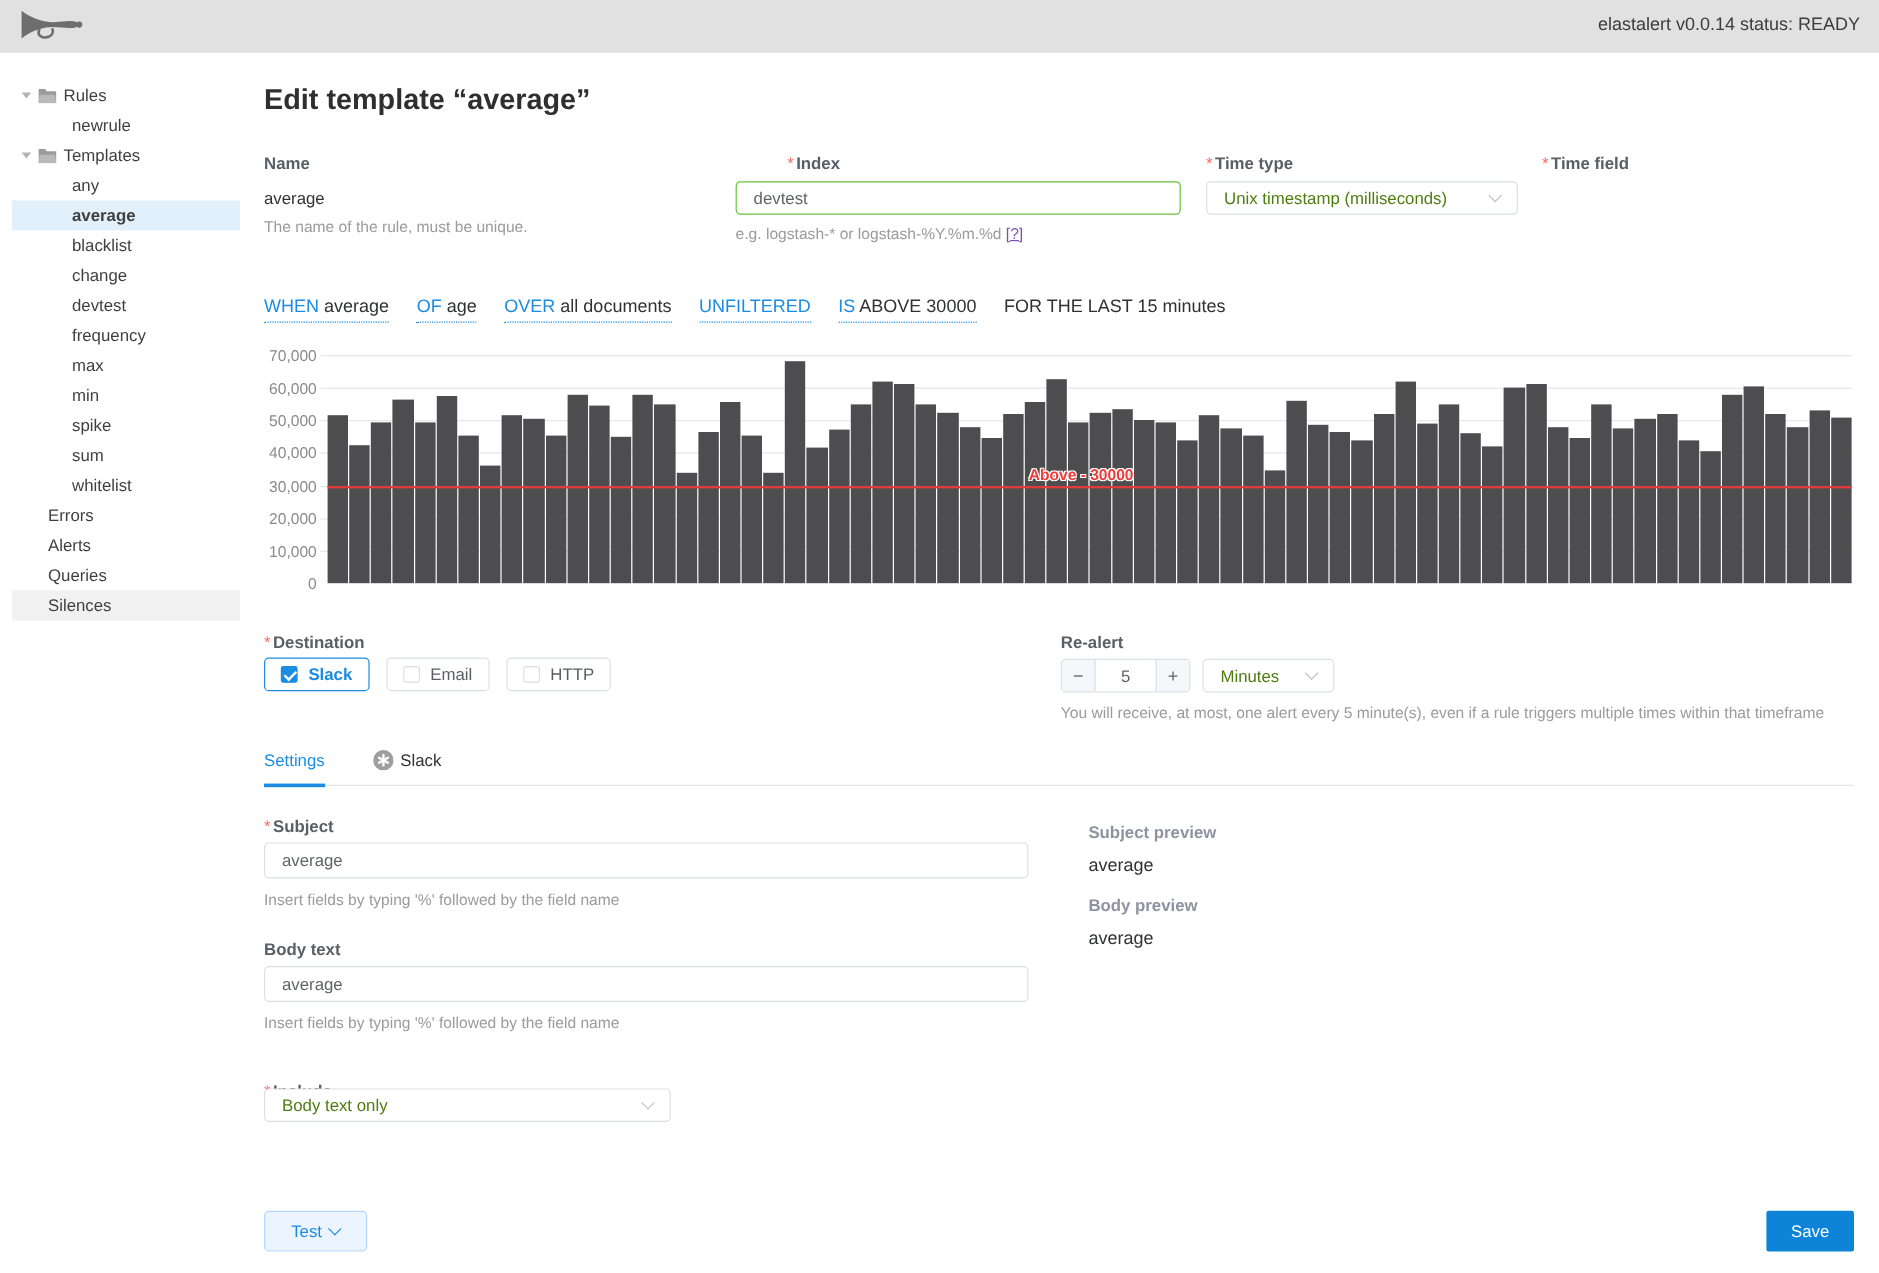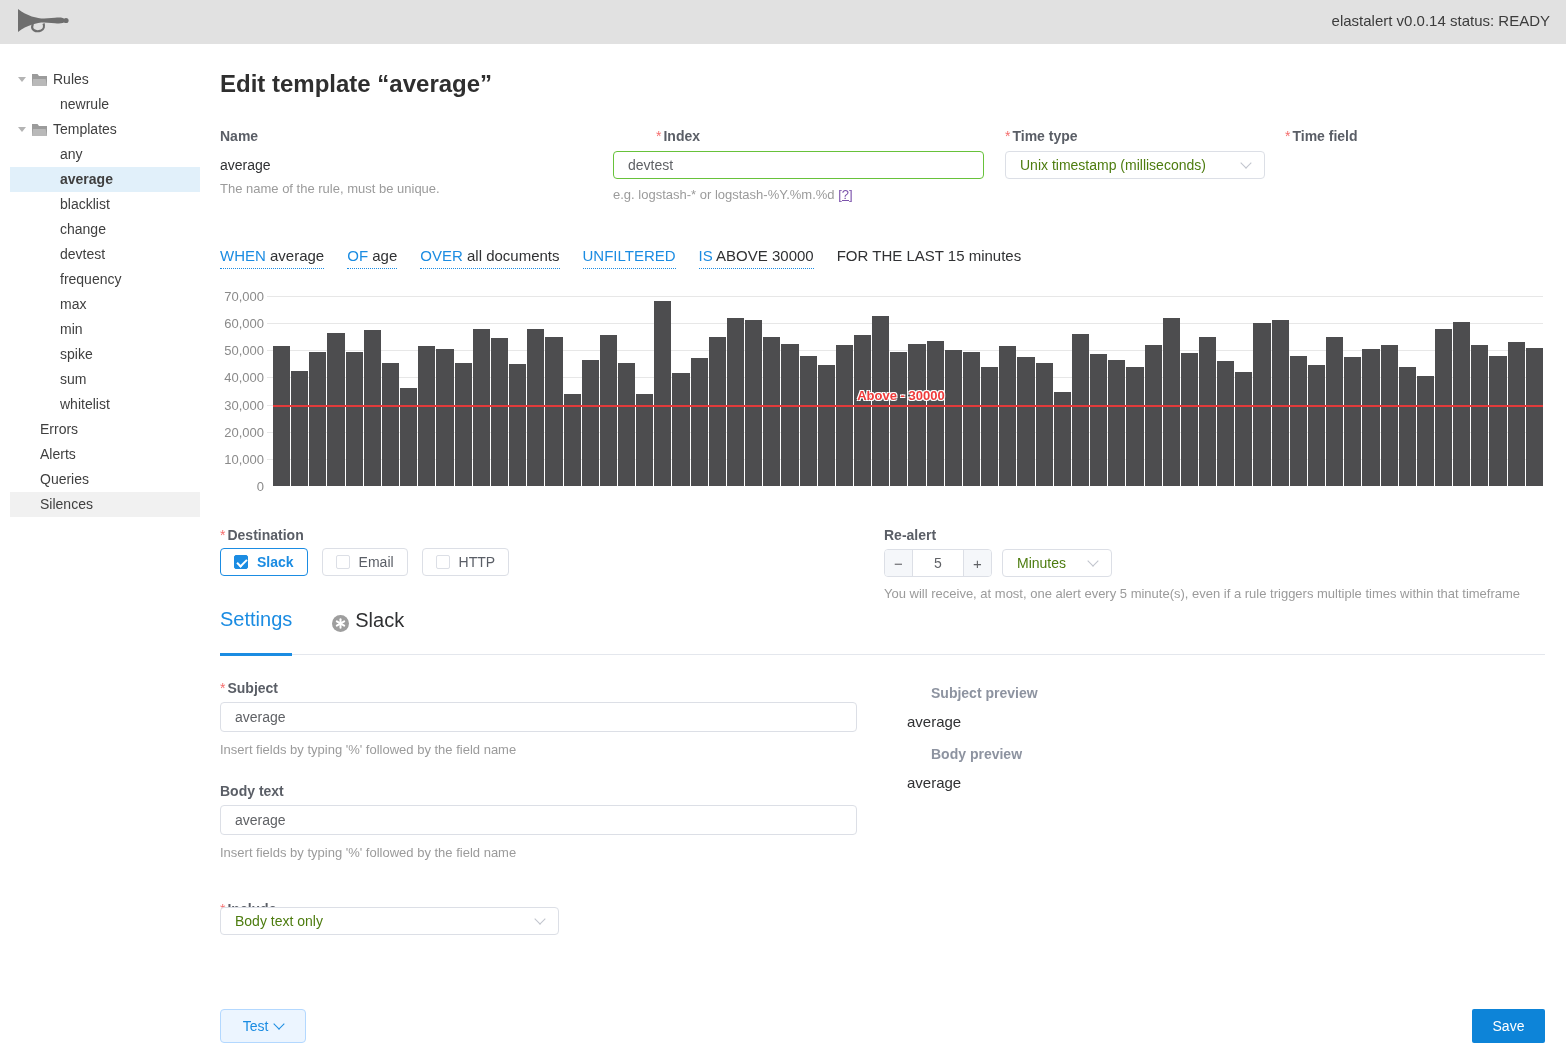--- a/index.html
+++ b/index.html
@@ -72,33 +72,33 @@
              border-radius:4px; display:flex; overflow:hidden; background:#fff; }
   .step-btn { width:28px; background:#f5f7fa; color:#606266; font-size:15px; display:flex; align-items:center;
               justify-content:center; cursor:pointer; }
   .step-btn.minus { border-right:1px solid #dcdfe6; }
   .step-btn.plus { border-left:1px solid #dcdfe6; }
   .step-val { flex:1; display:flex; align-items:center; justify-content:center; font-size:14px; color:#606266; }
 
   
   .tabbar { position:absolute; left:0; top:621px; width:1325px; height:30px; border-bottom:1px solid #e4e7ed;
             display:flex; gap:40px; }
-  .tab { display:flex; align-items:flex-end; gap:6px; font-size:20px; color:#303133; cursor:pointer;
+  .tab { display:flex; align-items:flex-start; gap:6px; font-size:14px; color:#303133; cursor:pointer;
          padding-bottom:22px; }
   .tab.active { color:#1b8ce2; border-bottom:3px solid #1b8ce2; margin-bottom:-2px; }
 
   
   .test-btn { position:absolute; left:0; top:1005px; width:86px; height:34px; background:#ecf5ff;
               border:1px solid #b3d8ff; border-radius:4px; color:#1b8ce2; font-size:14px; display:flex;
               align-items:center; justify-content:center; gap:7px; cursor:pointer; }
   .test-btn .chev { border-color:#1b8ce2; }
   .save-btn { position:absolute; right:0; top:1005px; width:73px; height:34px; background:#0d84d8; border:none;
               border-radius:2px; color:#fff; font-size:14px; cursor:pointer; font-family:"Liberation Sans",sans-serif; }
 
-  .prevlabel { position:absolute; font-size:14px; font-weight:bold; color:#8d93a0;margin-left:24px; }
+  .prevlabel { position:absolute; font-size:14px; font-weight:bold; color:#8d93a0; }
 </style>
 </head>
 <body>
 
 <div class="app">
 
   <div class="header">
     <span class="logo">
       <svg width="52" height="27" viewBox="0 0 52 27">
         <path fill="#6e6e6e" d="M1 1 C 10 8, 20 10.5, 27 10.5 L 38 9.8 C 43 9.3, 47 9.6, 47.5 11.5 L 47.5 13.5 C 47 15.4, 43 15.7, 38 15.2 L 27 14.5 C 20 14.5, 10 17, 1 24 Z"></path>

